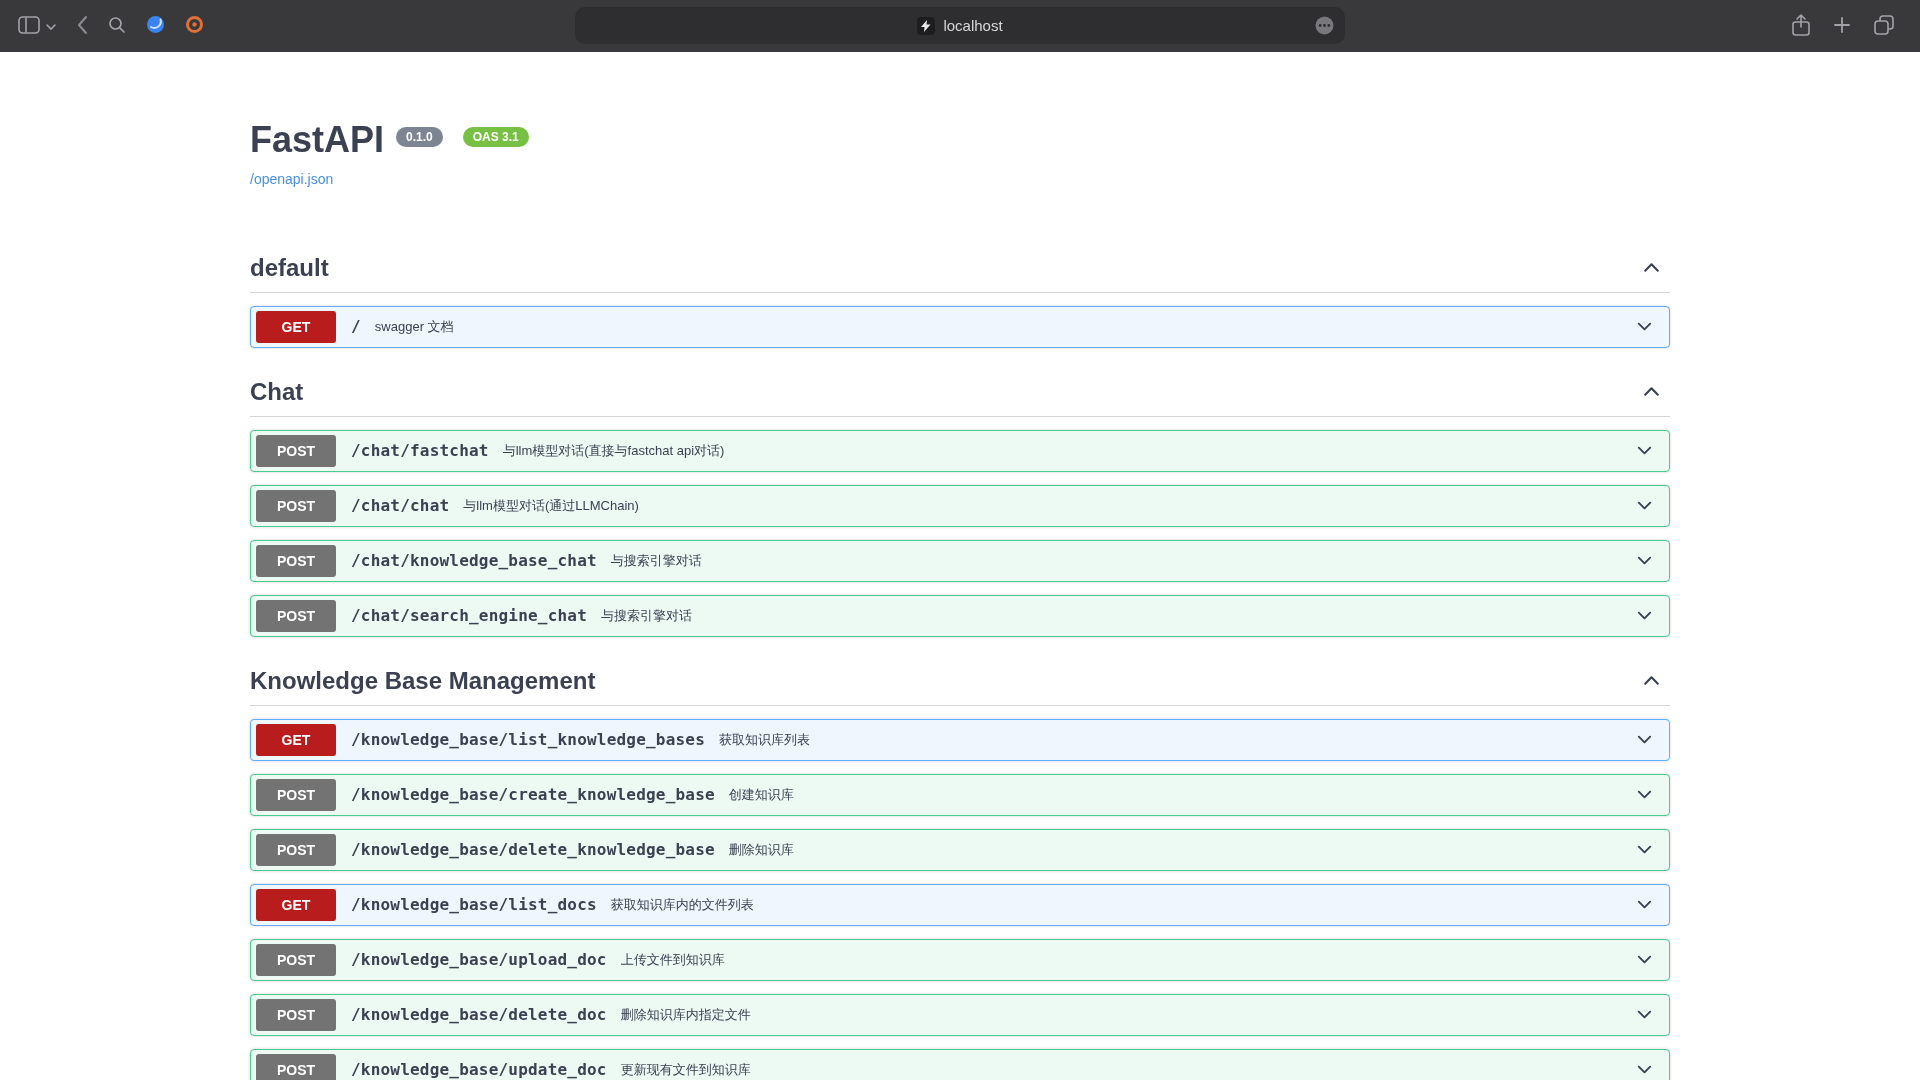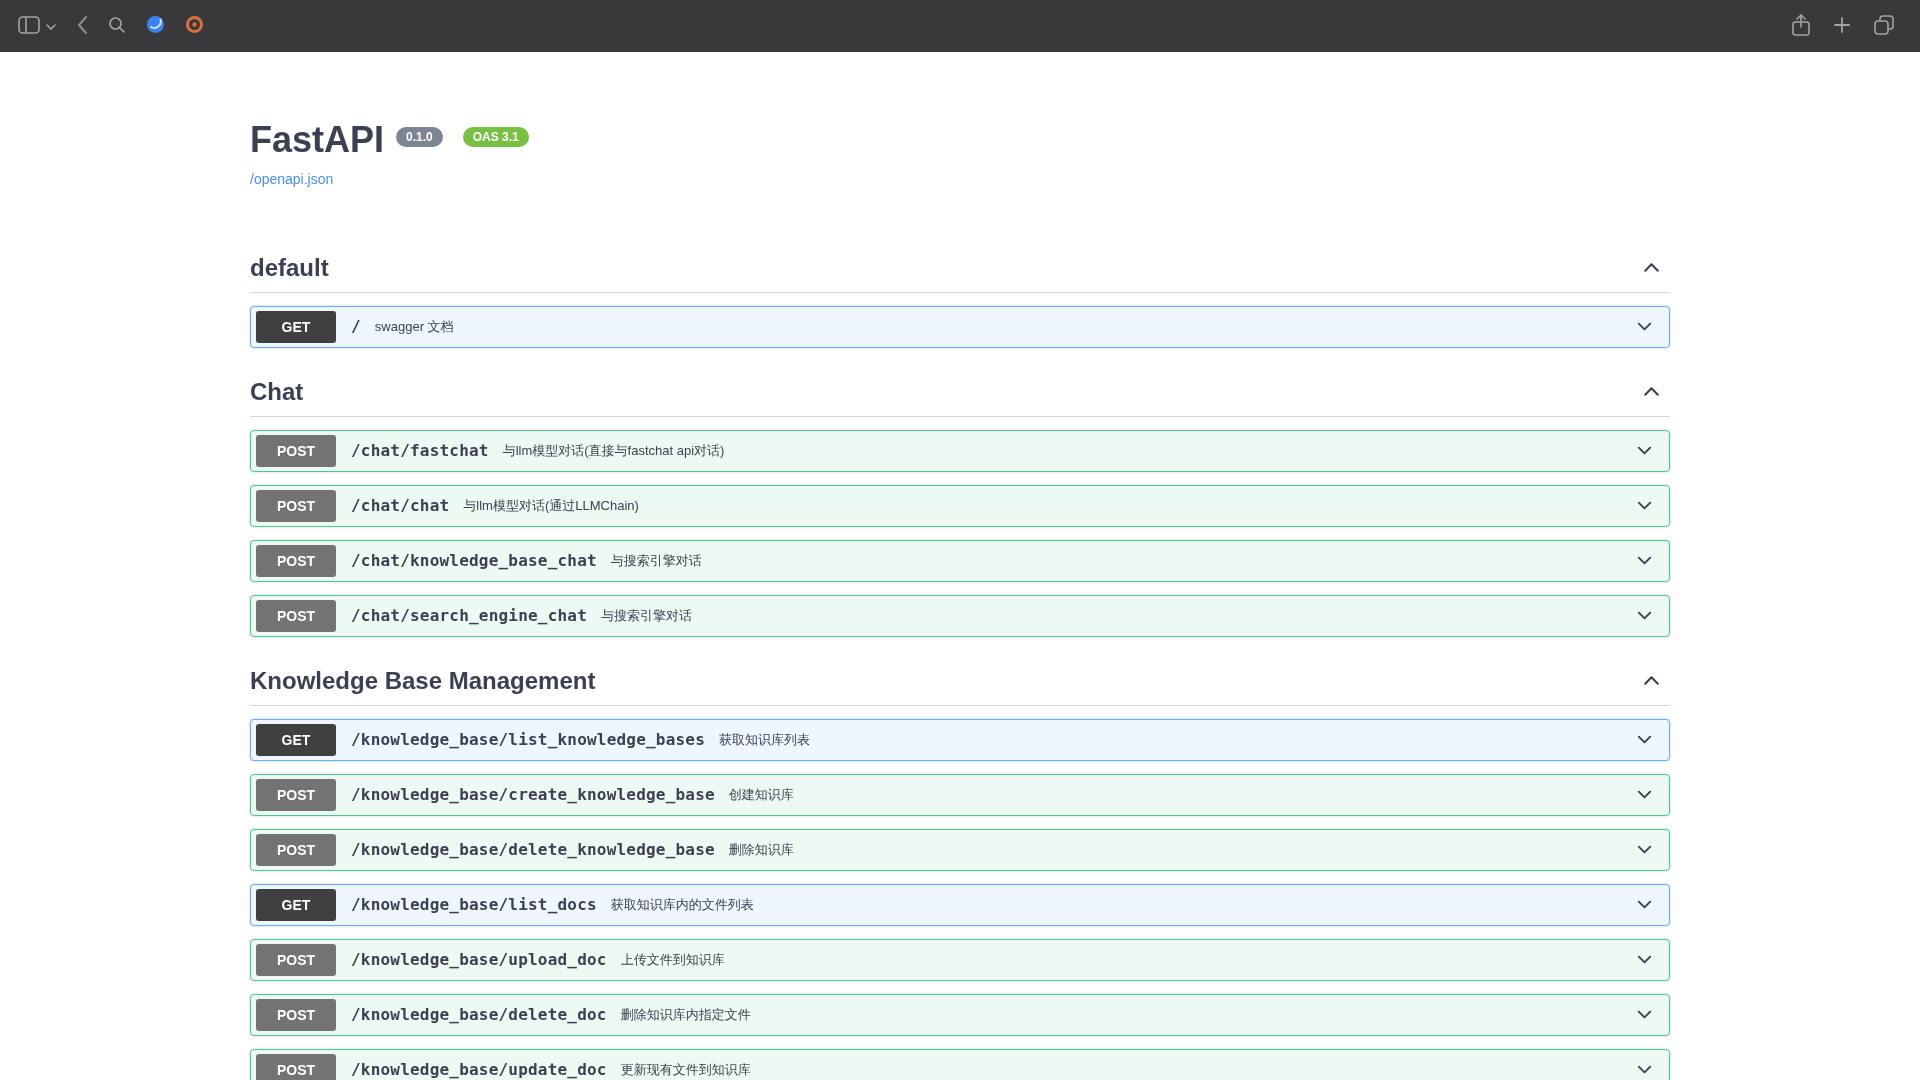--- a/index.html
+++ b/index.html
@@ -108,21 +108,21 @@
     cursor: pointer;
   }
   .op-row.get  { background: #eff6fe; border-color: #61affe; }
   .op-row.post { background: #edf9f3; border-color: #49cc90; }
   .method-badge {
     min-width: 80px; text-align: center;
     padding: 8px 0; border-radius: 3px;
     color: #ffffff; font-weight: 700; font-size: 14px;
     font-family: "Liberation Sans", sans-serif;
   }
-  .op-row.get  .method-badge { background: #404040; text-align: center; }
+  .op-row.get  .method-badge { background: #b91c1c; text-align: center; }
   .op-row.post .method-badge { background: #737373; }
   .op-path {
     margin-left: 15px;
     font-family: "DejaVu Sans Mono", monospace;
     font-weight: 700; font-size: 16px; color: #3b4151;
     letter-spacing: .2px;
   }
   .op-summary {
     margin-left: 14px;
     font-size: 13px; color: #3b4151;
@@ -177,20 +177,38 @@
     <button class="icon-btn">
       <span>
         <svg width="19" height="19" viewBox="0 0 19 19">
             <circle cx="9.5" cy="9.5" r="7" fill="none" stroke="#df7038" stroke-width="3"></circle>
             <circle cx="9.5" cy="9.5" r="2.2" fill="#df7038"></circle>
           </svg>
       </span>
     </button>
   </div>
 
+  <div class="url-field">
+    <div class="url-center">
+      <span class="favicon">
+        <svg width="10" height="12" viewBox="0 0 10 12">
+            <path d="M6 0L0 7h3.5L3 12l6.5-7.5H5.5z" fill="#e9e9ec"></path>
+          </svg>
+      </span>
+      <span class="url-text">localhost</span>
+    </div>
+    <span class="page-options icon-btn">
+      <svg width="21" height="21" viewBox="0 0 21 21">
+          <circle cx="10.5" cy="10.5" r="9" fill="#77777c"></circle>
+          <circle cx="6.2" cy="10.5" r="1.4" fill="#2e2e30"></circle>
+          <circle cx="10.5" cy="10.5" r="1.4" fill="#2e2e30"></circle>
+          <circle cx="14.8" cy="10.5" r="1.4" fill="#2e2e30"></circle>
+        </svg>
+    </span>
+  </div>
 
   <div class="tb-right">
     <button class="icon-btn">
       <span>
         <svg width="18" height="22" viewBox="0 0 18 22">
             <rect x="1" y="8" width="16" height="13" rx="2.5" fill="none" stroke="#a2a2a8" stroke-width="1.6"></rect>
             <line x1="9" y1="1.5" x2="9" y2="13" stroke="#a2a2a8" stroke-width="1.6" stroke-linecap="round"></line>
             <path d="M5 5l4-4 4 4" fill="none" stroke="#a2a2a8" stroke-width="1.6" stroke-linecap="round" stroke-linejoin="round"></path>
           </svg>
       </span>

